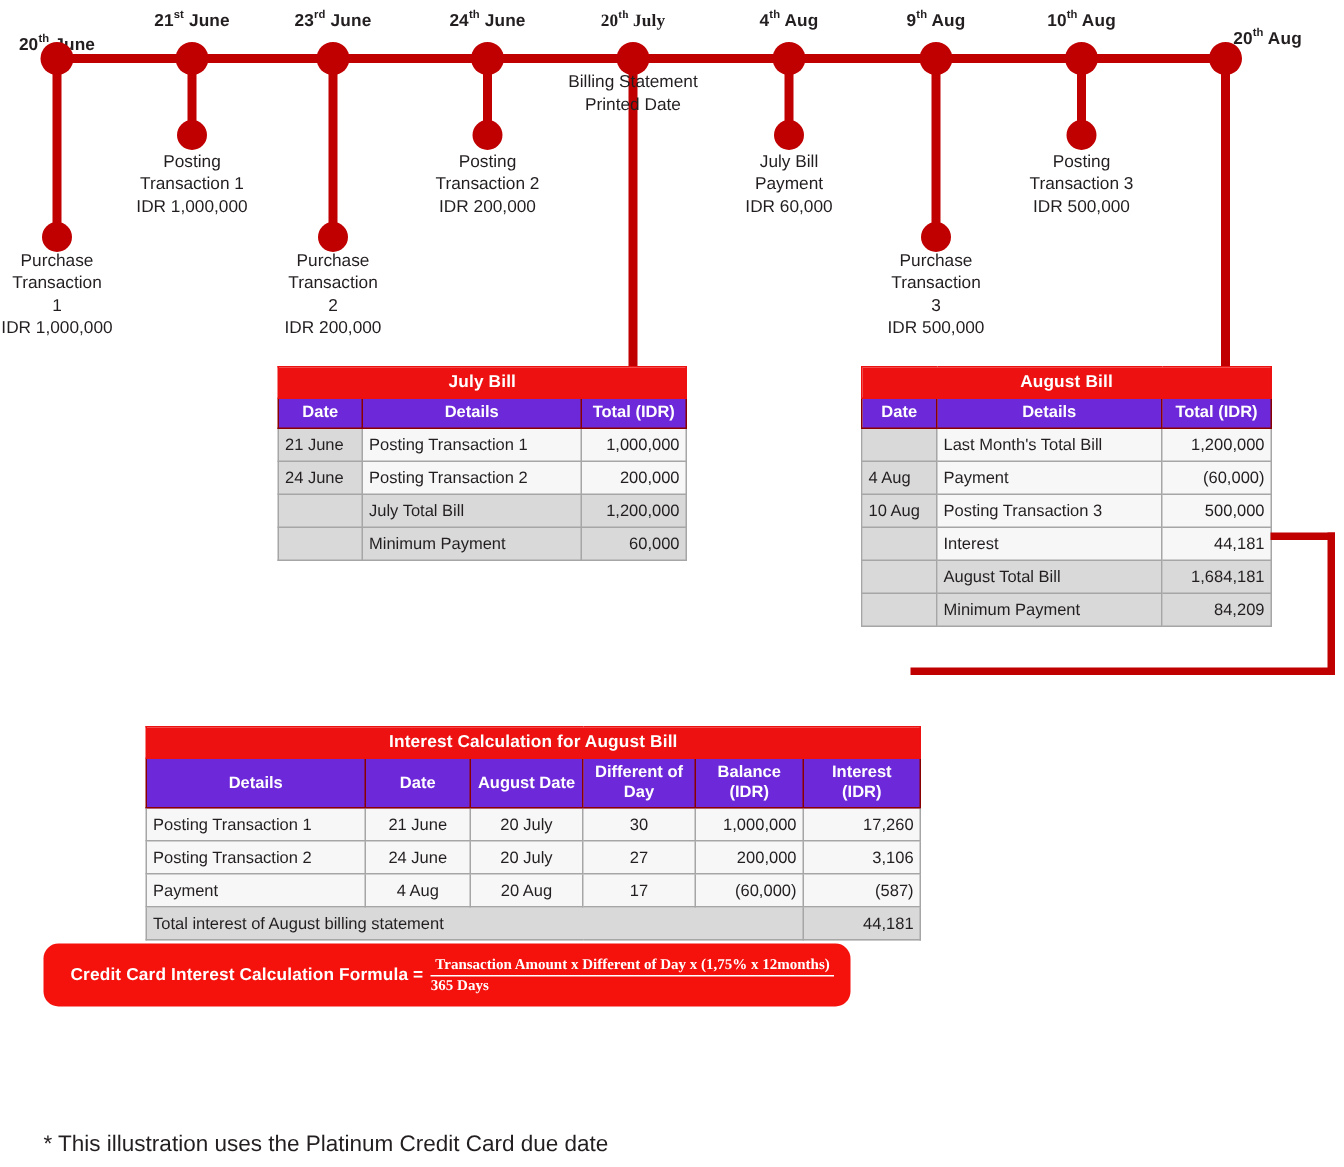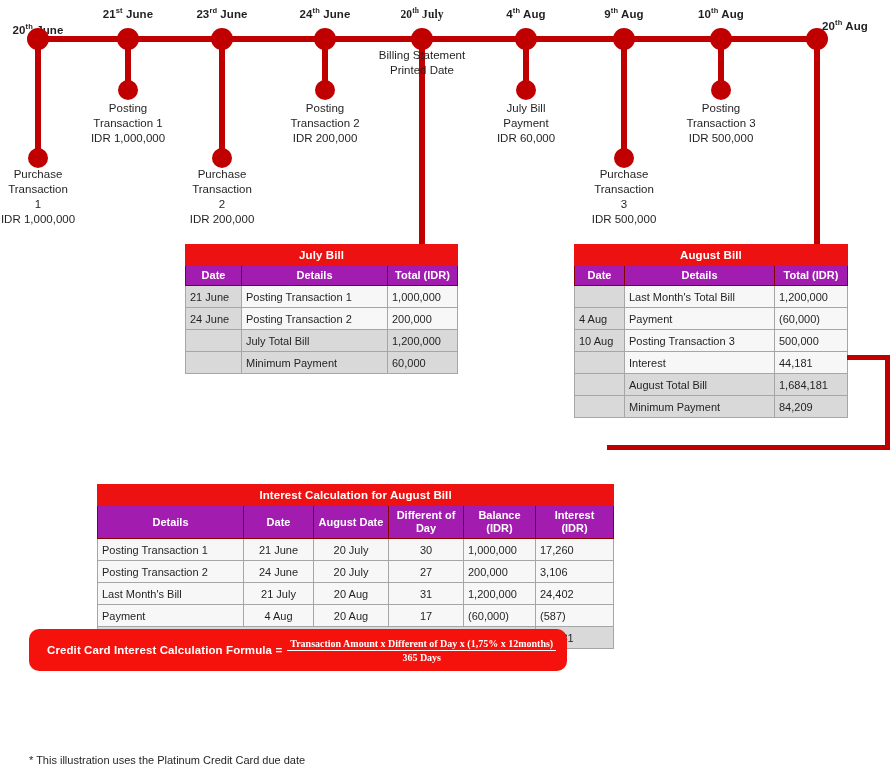--- a/index.html
+++ b/index.html
@@ -16,36 +16,36 @@
   .tl-node{position:absolute;width:22px;height:22px;border-radius:50%;background:#C00000;transform:translate(-11px,-11px);}
   .tl-node.small{width:20px;height:20px;transform:translate(-10px,-10px);}
   .tl-stem{position:absolute;width:6px;background:#C00000;transform:translateX(-3px);}
   .tl-date{position:absolute;font-size:11.5px;font-weight:bold;color:#231f20;white-space:nowrap;transform:translateX(-50%);text-align:center;letter-spacing:0.1px;}
   .tl-date sup{font-size:7.5px;vertical-align:super;line-height:0;}
   .tl-label{position:absolute;font-size:11.5px;line-height:15px;color:#231f20;text-align:center;white-space:pre-line;transform:translateX(-50%);}
 
   
   .tbl{position:absolute;border-collapse:collapse;table-layout:fixed;background:#fff;}
   .tbl .t-title{background:#EE1111;color:#ffffff;font-weight:bold;font-size:11.5px;text-align:center;padding:4px 2px;border:1px solid #EE1111;letter-spacing:0.1px;}
-  .tbl .t-head{background:#a21caf;color:#ffffff;font-weight:bold;font-size:11px;text-align:center;padding:3px 2px;border:1px solid #8a0000;line-height:13px;}
+  .tbl .t-head{background:#6d28d9;color:#ffffff;font-weight:bold;font-size:11px;text-align:center;padding:3px 2px;border:1px solid #8a0000;line-height:13px;}
   .tbl td{font-size:11px;padding:2px 4px;border:1px solid #a6a6a6;background:#F7F7F7;color:#231f20;height:17px;line-height:14px;}
   .tbl td.g{background:#D9D9D9;}
-  .tbl td.r{}
+  .tbl td.r{text-align:right;}
   .tbl td.c{text-align:center;}
 
   
   .elbow{position:absolute;background:#C00000;}
 
   
   .banner{position:absolute;background:#F5110C;border-radius:10px;color:#ffffff;display:flex;align-items:center;}
   .banner .b-txt{font-size:11.5px;font-weight:bold;padding-left:18px;letter-spacing:0.1px;}
-  .frac{display:inline-block;vertical-align:middle;text-align:center;margin-left:5px;font-family:"Liberation Serif", serif;}
+  .frac{display:inline-block;vertical-align:middle;text-align:left;margin-left:5px;font-family:"Liberation Serif", serif;}
   .frac .num{font-size:10px;font-weight:bold;border-bottom:1.4px solid #ffffff;padding:0 3px 1px 3px;display:block;white-space:nowrap;}
   .frac .den{font-size:10px;font-weight:bold;padding-top:1px;display:block;}
-  .footnote{position:absolute;font-size:11px;color:#231f20;}
+  .footnote{position:absolute;font-size:15px;color:#231f20;}
 </style>
 </head>
 <body>
 
 <div class="stage">
 
   <div>
     <div class="tl-axis"></div>
     <div id="tl-dynamic">
         <div class="tl-date" style="left: 38px; top: 24px;">20<sup>th</sup> June</div>
@@ -240,28 +240,20 @@
         </tr>
         <tr>
           <td class="">Posting Transaction 2</td>
           <td class="c">24 June</td>
           <td class="c">20 July</td>
           <td class="c">27</td>
           <td class="r">200,000</td>
           <td class="r">3,106</td>
         </tr>
         <tr>
-          <td class="">Last Month's Bill</td>
-          <td class="c">21 July</td>
-          <td class="c">20 Aug</td>
-          <td class="c">31</td>
-          <td class="r">1,200,000</td>
-          <td class="r">24,402</td>
-        </tr>
-        <tr>
           <td class="">Payment</td>
           <td class="c">4 Aug</td>
           <td class="c">20 Aug</td>
           <td class="c">17</td>
           <td class="r">(60,000)</td>
           <td class="r">(587)</td>
         </tr>
       </tbody>
     <tfoot>
       <tr>

